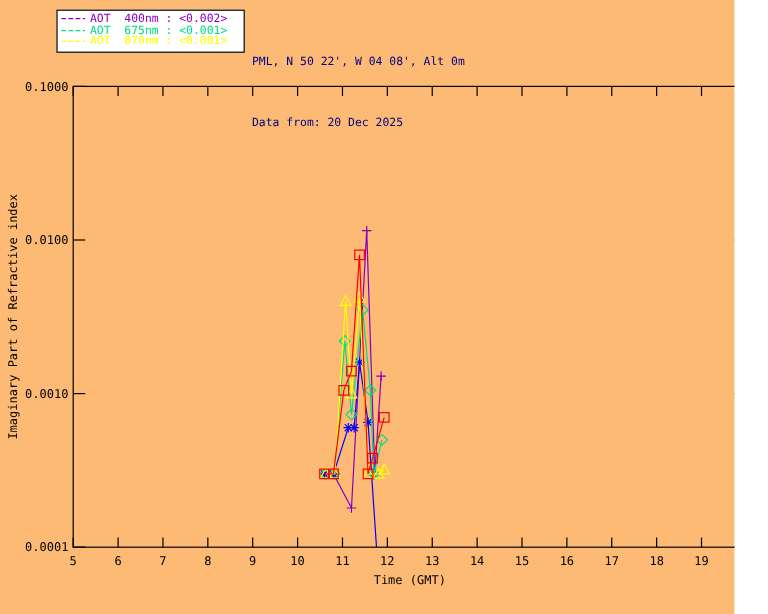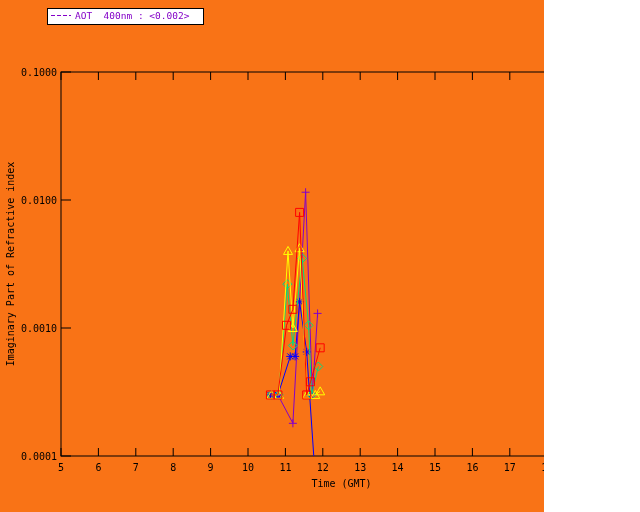--- a/index.html
+++ b/index.html
@@ -1,17 +1,17 @@
 <!DOCTYPE html>
 <html><head>
 <meta charset="utf-8">
 <style>
   html,body{margin:0;padding:0;background:#fff;}
   .canvas{
-    position:relative;width:544px;height:512px;background:#f97316;overflow:hidden;
+    position:relative;width:612px;height:512px;background:#fdba74;overflow:hidden;
     font-family:"DejaVu Sans Mono","Liberation Mono",monospace;
   }
   .legend{
     position:absolute;left:47px;top:8px;width:157px;
     border:1px solid #000;background:#fff;padding:2px 3px 3px 3px;box-sizing:border-box;
   }
   .legend-row{display:flex;align-items:center;height:9.6px;white-space:pre;}
   .legend-row svg{flex:0 0 auto;margin-right:4px;}
   .legend-row span{font-size:9.5px;line-height:9.6px;white-space:pre;}
   .hdr{
@@ -21,21 +21,31 @@
   #chart{position:absolute;left:0;top:0;}
 </style>
 </head>
 <body>
 
 <div class="canvas">
   <div class="legend" id="legend">
       <div class="legend-row"><svg width="20" height="9">
           <line x1="0" y1="4.5" x2="20" y2="4.5" stroke="#8400C8" stroke-width="1" stroke-dasharray="4,2"></line>
         </svg><span style="color:#8400C8">AOT  400nm : &lt;0.002&gt;</span></div>
+      <div class="legend-row"><svg width="20" height="9">
+          <line x1="0" y1="4.5" x2="20" y2="4.5" stroke="#00DC82" stroke-width="1" stroke-dasharray="4,2"></line>
+        </svg><span style="color:#00DC82">AOT  675nm : &lt;0.001&gt;</span></div>
+      <div class="legend-row"><svg width="20" height="9">
+          <line x1="0" y1="4.5" x2="20" y2="4.5" stroke="#FFFF00" stroke-width="1" stroke-dasharray="4,2"></line>
+        </svg><span style="color:#FFFF00">AOT  870nm : &lt;0.001&gt;</span></div>
     </div>
+  <div class="hdr" style="color: rgb(0, 0, 128);">
+    <div>PML, N 50 22', W 04 08', Alt 0m</div>
+    <div>Data from: 20 Dec 2025</div>
+  </div>
   <svg id="chart" width="640" height="512" viewBox="0 0 640 512">
       <defs>
         <clipPath id="plotclip">
           <rect x="61" y="72" width="561" height="384"></rect>
         </clipPath>
       </defs>
       <rect x="61" y="72" width="561" height="384" fill="none" stroke="#000000" stroke-width="1"></rect>
       <line x1="61" y1="456" x2="61" y2="448" stroke="#000000"></line>
       <line x1="61" y1="72" x2="61" y2="80" stroke="#000000"></line>
       <text x="61" y="471" text-anchor="middle" font-size="10px" fill="#000000" font-family="&quot;DejaVu Sans Mono&quot;,&quot;Liberation Mono&quot;,monospace">5</text>

